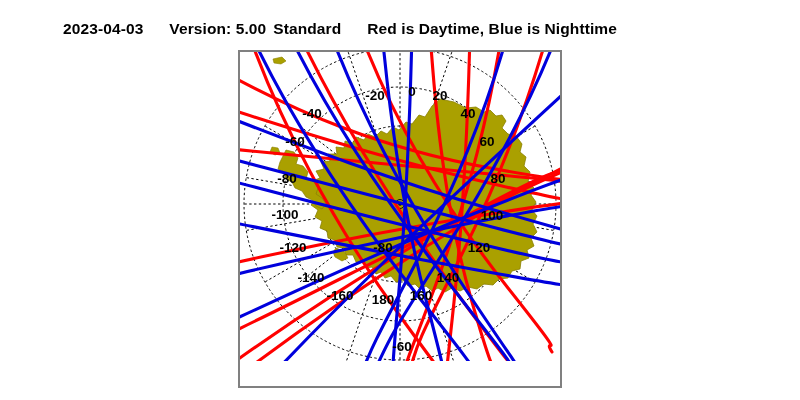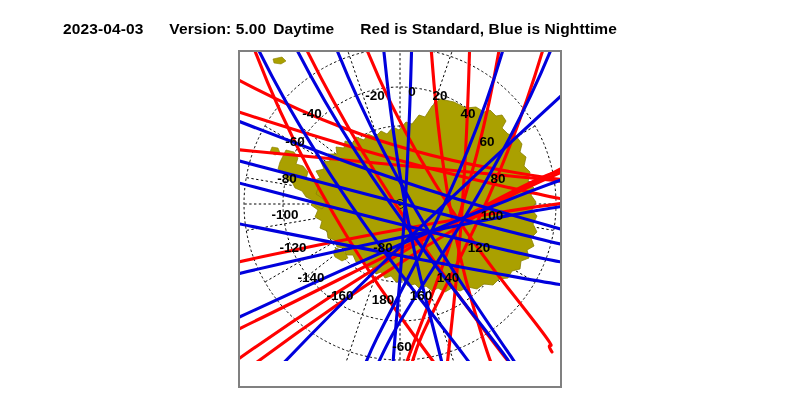--- a/index.html
+++ b/index.html
@@ -36,22 +36,22 @@
   }
 </style>
 </head>
 <body>
 
 <div id="root">
 
   <div id="title-bar">
     <span class="title-seg" id="t-date">2023-04-03</span>
     <span class="title-seg" id="t-version">Version: 5.00</span>
-    <span class="title-seg" id="t-standard">Daytime</span>
-    <span class="title-seg" id="t-legend">Red is Standard, Blue is Nighttime</span>
+    <span class="title-seg" id="t-standard">Standard</span>
+    <span class="title-seg" id="t-legend">Red is Daytime, Blue is Nighttime</span>
   </div>
 
   <div id="plot-frame">
     <svg id="plot-svg" width="320" height="309" viewBox="0 0 320 309">
       <defs>
         <clipPath id="frameclip">
             <rect x="0" y="0" width="320" height="309"></rect>
           </clipPath>
       </defs>
 

